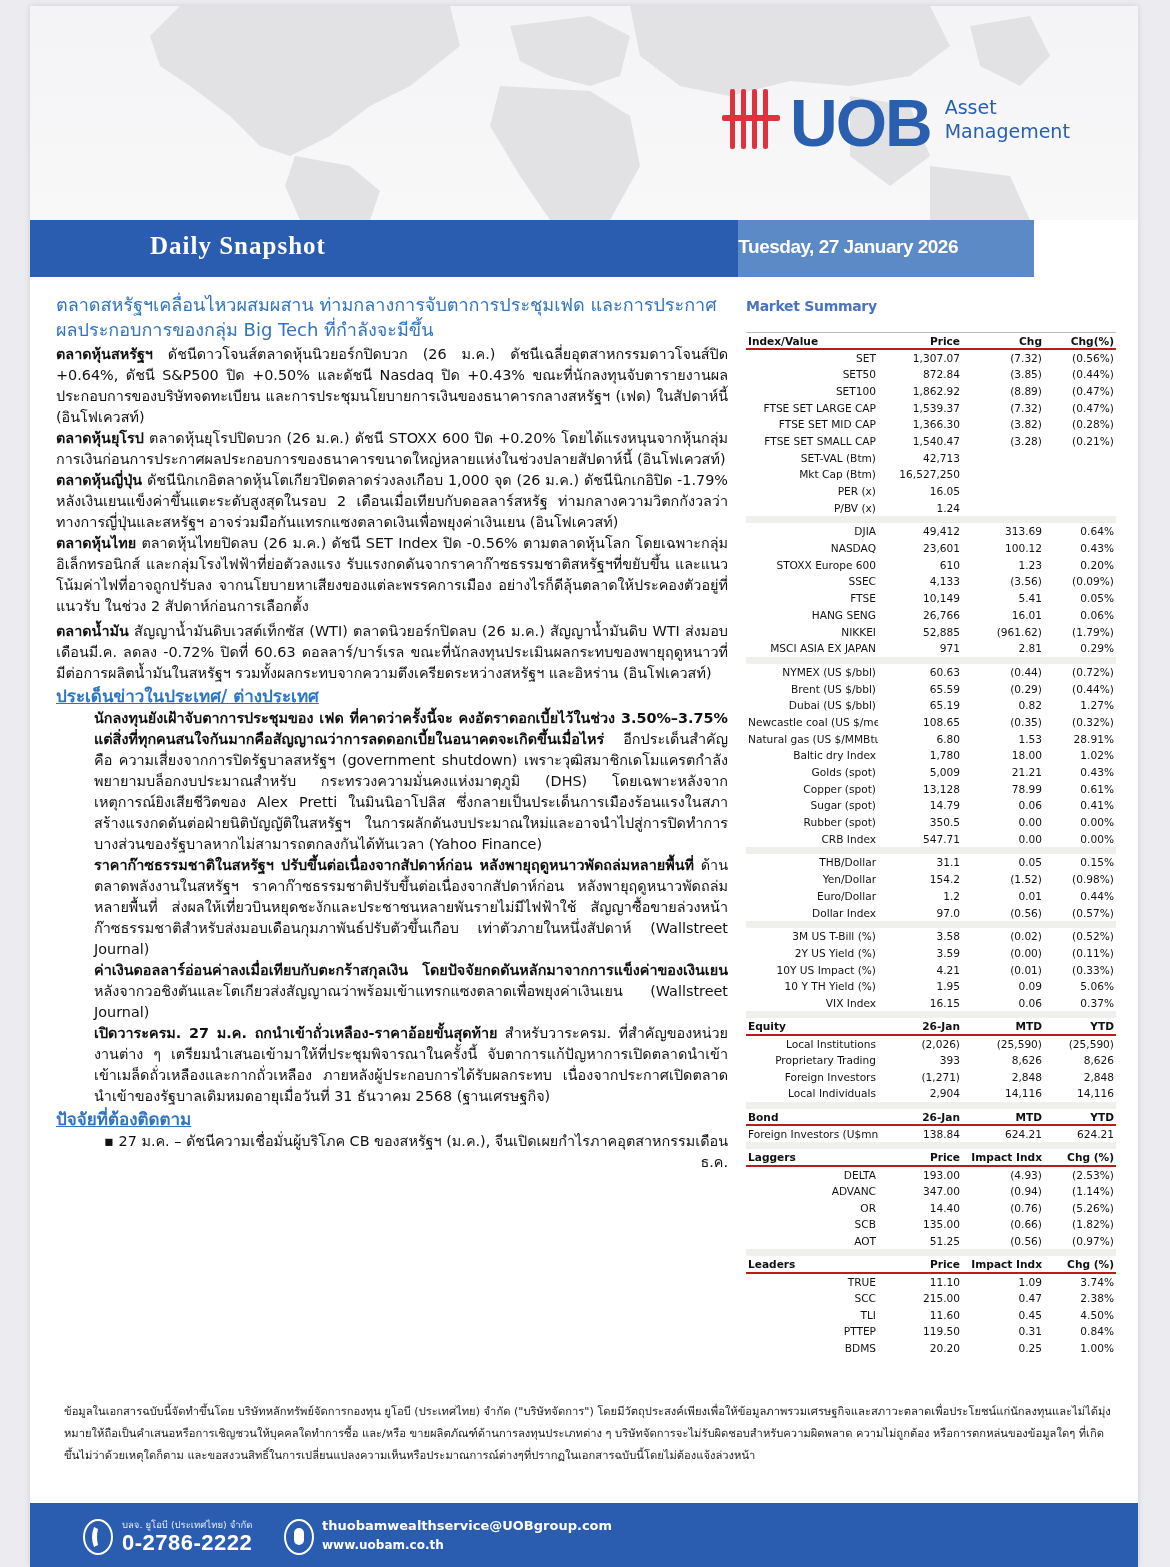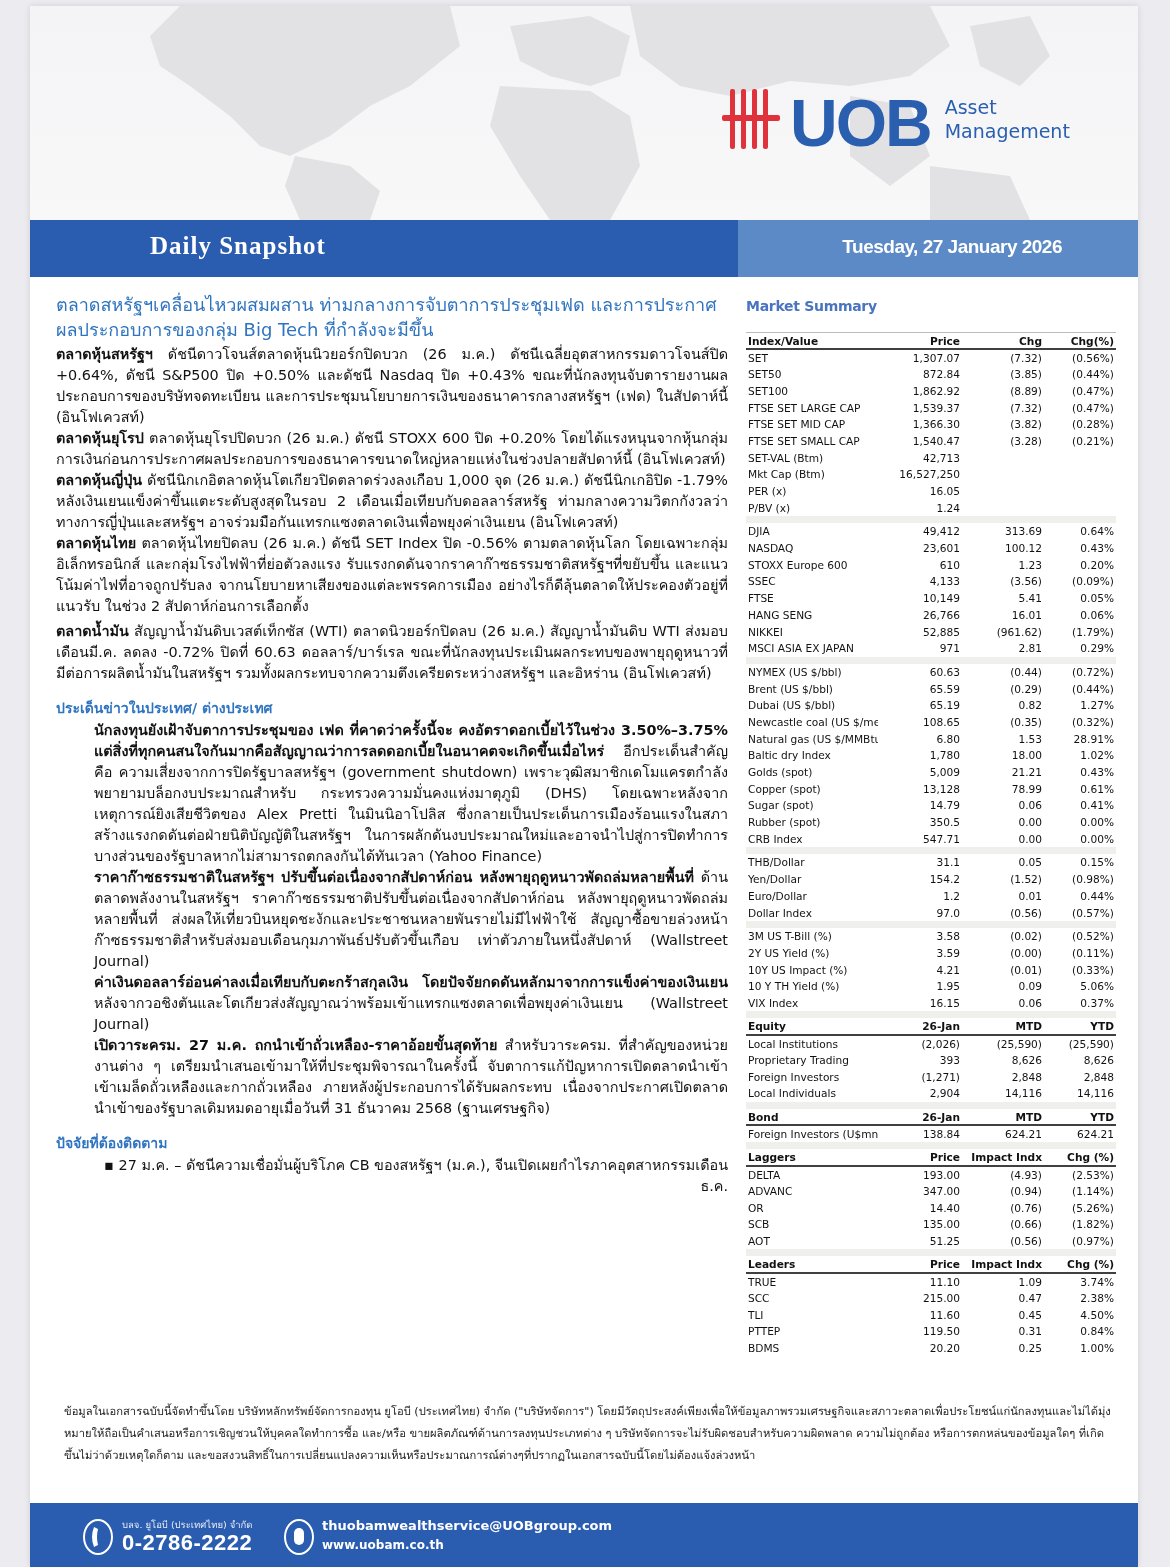--- a/index.html
+++ b/index.html
@@ -5,41 +5,41 @@
   * { box-sizing: border-box; margin: 0; padding: 0; }
   html, body { width: 1170px; height: 1567px; background: #ececf0; overflow: hidden; }
   body { font-family: "DejaVu Sans", sans-serif; color: #111; position: relative; }
   .page { position: absolute; left: 30px; top: 6px; width: 1108px; height: 1561px; background: #fff; box-shadow: 0 0 6px rgba(0,0,0,0.12); }
   .hero { position: absolute; left: 0; top: 0; width: 1108px; height: 214px; background: linear-gradient(180deg,#f4f4f6 0%,#f8f8f9 100%); overflow: hidden; }
   .hero svg.map { position: absolute; left: 0; top: 0; }
   .logo { position: absolute; left: 692px; top: 83px; height: 60px; display: flex; align-items: center; }
   .logo-mark { width: 62px; height: 60px; position: relative; }
   .logo-text { font-family: "Liberation Sans", sans-serif; font-weight: bold; font-size: 66px; color: #2a5fb0; letter-spacing: -2px; margin-left: 6px; line-height: 60px; margin-top: 8px; }
   .logo-sub { margin-left: 14px; color: #2a5fb0; font-family: "DejaVu Sans", sans-serif; font-size: 19px; line-height: 24px; }
-  .band { position: absolute; left: 0; top: 214px; width: 1108px; height: 57px; display: flex; border-radius: 26px; }
+  .band { position: absolute; left: 0; top: 214px; width: 1004px; height: 57px; display: flex; border-radius: 26px; }
   .band-left { width: 708px; background: #2a5caf; position: relative; }
   .band-right { flex: 1; background: #5b8ac6; position: relative; }
   .band-title { position: absolute; left: 120px; top: 12px; color: #fff; font-family: "Liberation Serif", serif; font-weight: bold; font-size: 25px; letter-spacing: 1px; }
   .band-date { position: absolute; right: 76px; top: 16px; color: #fff; font-family: "Liberation Sans", sans-serif; font-weight: bold; font-size: 19px; letter-spacing: -0.5px; }
 
   .left { position: absolute; left: 26px; top: 286px; width: 672px; font-family: "DejaVu Sans", sans-serif; font-size: 14.4px; line-height: 21px; color: #111; }
   .headline { color: #2f74c0; font-size: 18px; line-height: 25px; margin-bottom: 2px; }
   .para { text-align: justify; }
   .para b { font-weight: bold; }
-  .sec-title { color: #2f74c0; font-weight: bold; font-size: 14px; line-height: 24px; margin-top: 12px; }
+  .sec-title { color: #2f74c0; font-weight: bold; font-size: 17px; line-height: 24px; margin-top: 0; text-decoration: underline; }
   .news { padding-left: 38px; text-align: justify; }
   .bullet { padding-left: 34px; text-align: right; }
 
   .right { position: absolute; left: 716px; top: 288px; width: 370px; font-family: "DejaVu Sans", sans-serif; font-size: 10.6px; }
   .ms-title { color: #4a73c0; font-weight: bold; font-size: 14px; letter-spacing: -0.3px; margin-bottom: 18px; margin-top: 4px; }
   table.mt { width: 370px; border-collapse: collapse; }
   table.mt td, table.mt th { height: 16.7px; padding: 0 2px; white-space: nowrap; }
-  table.mt th { font-weight: bold; text-align: right; border-bottom: 2px solid #404040; }
+  table.mt th { font-weight: bold; text-align: right; border-bottom: 2px solid #b91c1c; }
   table.mt th.lbl { text-align: left; }
-  table.mt td.lbl { text-align: left; max-width: 128px; overflow: hidden; }
+  table.mt td.lbl { text-align: right; max-width: 128px; overflow: hidden; }
   table.mt td.num { text-align: right; }
   .sep td { height: 7px !important; background: #efefeb; padding: 0; }
   .topline { border-top: 1px solid #bbb; }
   .c1 { width: 132px; } .c2 { width: 84px; } .c3 { width: 82px; } .c4 { width: 72px; }
 
   .disclaimer { position: absolute; left: 34px; top: 1395px; width: 1048px; font-size: 11.2px; line-height: 22px; color: #222; }
   .footer { position: absolute; left: 0; top: 1497px; width: 1108px; height: 69px; background: #2a5caf; color: #fff; }
   .ficon { position: absolute; width: 30px; height: 36px; border: 2px solid #fff; border-radius: 50%; }
   .f-phone-icon { left: 53px; top: 16px; }
   .f-mail-icon { left: 254px; top: 16px; }

